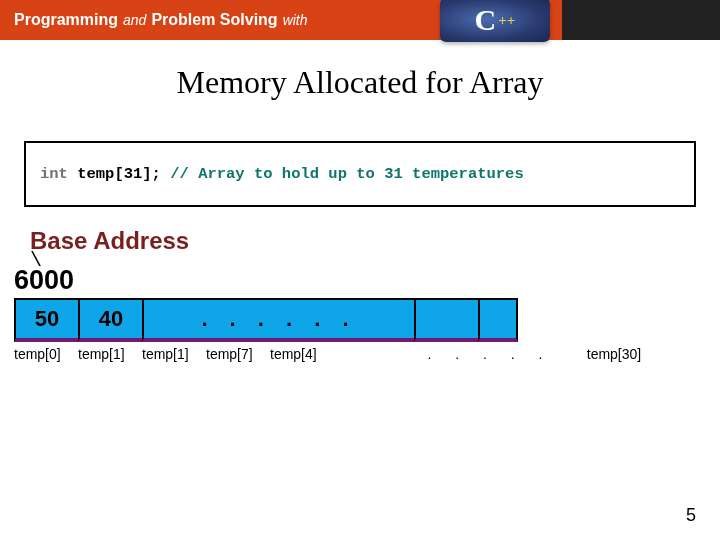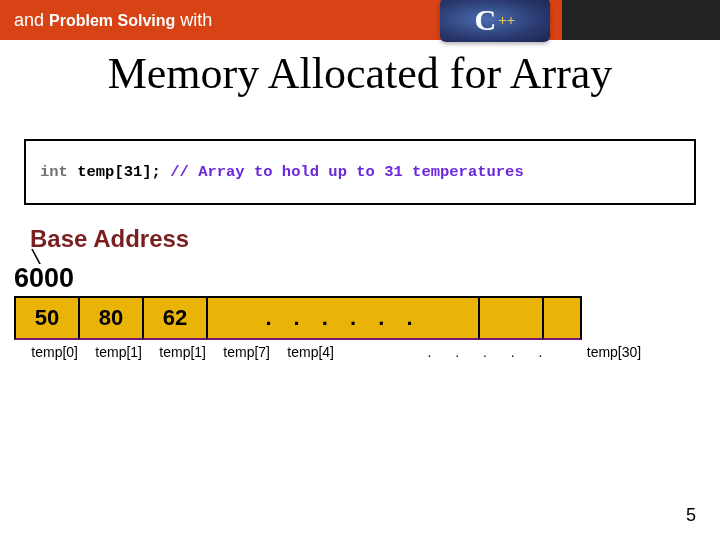--- a/index.html
+++ b/index.html
@@ -21,21 +21,21 @@
   }
   .header-text {
     color: #fff;
     font-size: 14px;
     font-family: Arial, sans-serif;
     display: flex;
     align-items: baseline;
     gap: 5px;
   }
   .header-text .bold { font-weight: bold; font-size: 16px; }
-  .header-text .ital { font-size: 18px; }
+  .header-text .ital { font-style: italic; font-size: 14px; }
   .cpp-badge {
     position: absolute;
     left: 440px;
     top: -2px;
     width: 110px;
     height: 44px;
     background: radial-gradient(ellipse at 42% 48%, #4a6db0 0%, #2a3a70 60%, #1a2550 100%);
     border-radius: 6px;
     display: flex;
     align-items: center;
@@ -43,35 +43,35 @@
     color: #fff;
     font-weight: bold;
     font-size: 30px;
     font-family: "Times New Roman", serif;
     box-shadow: 0 2px 4px rgba(0,0,0,0.3);
   }
   .cpp-badge .pp { font-size: 15px; vertical-align: super; margin-left: 2px; color:#e6c94f;}
   .title {
     text-align: center;
     font-family: "Times New Roman", serif;
-    font-size: 44px;
+    font-size: 32px;
     font-weight: 400;
-    margin-top: 8px;
+    margin-top: 24px;
   }
   .code-box {
     border: 2px solid #000;
     margin: 40px 24px 0 24px;
     padding: 22px 14px;
     font-family: "Courier New", monospace;
     font-size: 15.5px;
     font-weight: bold;
     white-space: pre;
   }
   .kw { color: #737373; }
-  .cmt { color: #6d28d9; }
+  .cmt { color: #0f766e; }
   .base-addr {
     margin: 20px 0 0 30px;
     font-size: 24px;
     font-weight: bold;
     color: #7a1f1f;
     font-family: Arial, sans-serif;
   }
   .slash {
     margin-left: 30px;
     font-size: 20px;
@@ -88,73 +88,73 @@
     display: flex;
     margin: 0 14px;
   }
   .cell {
     height: 44px;
     display: flex;
     align-items: center;
     justify-content: center;
     font-size: 22px;
     font-weight: bold;
-    background: #eab308;
+    background: #0ea5e9;
     border-top: 2px solid #000;
-    border-bottom: 2px solid #701a75;
+    border-bottom: 4px solid #701a75;
     border-left: 2px solid #000;
   }
   .cell.val { width: 64px; }
   .cell.dots { width: 272px; letter-spacing: 8px; }
   .cell.blank { width: 64px; }
   .cell.last { width: 40px; border-right: 2px solid #000; }
   .label-row {
     display: flex;
     margin: 4px 14px 0 14px;
     font-size: 14px;
     font-family: Arial, sans-serif;
   }
-  .lab { width: 64px; text-align: right; }
+  .lab { width: 64px; text-align: left; }
   .lab-dots { width: 272px; text-align: center; letter-spacing: 10px; font-size:14px; padding-left:40px;}
   .lab-last { width: 40px; text-align: center; margin-left: -24px; width: 64px;}
   .page-num {
     position: absolute;
     right: 24px;
     bottom: 14px;
     font-size: 18px;
     font-family: Arial, sans-serif;
   }
 </style>
 </head>
 <body>
 
 <div class="header-bar">
   <div class="header-text">
+    <span class="bold">Programming</span>
     <span class="ital">and</span>
     <span class="bold">Problem Solving</span>
     <span class="ital">with</span>
   </div>
   <div class="cpp-badge">
     <span>C</span>
       <span class="pp">++</span>
   </div>
 </div>
 
 <h1 class="title">Memory Allocated for Array</h1>
 
 <div class="code-box"><span class="kw">int</span><span> temp[31];</span> <span class="cmt">// Array to hold up to 31 temperatures</span></div>
 
 <div class="base-addr">Base Address</div>
 <div class="slash">\</div>
 <div class="addr-6000">6000</div>
 
 <div class="array-row">
   <div class="cell val">50</div>
-  <div class="cell val">80</div>
-  <div class="cell val">62</div>
+  <div class="cell val">40</div>
   <div class="cell dots">. . . . . .</div>
   <div class="cell blank"></div>
   <div class="cell last"></div>
 </div>
 
 <div class="label-row">
   <div class="lab">temp[0]</div>
   <div class="lab">temp[1]</div>
   <div class="lab">temp[1]</div>
   <div class="lab">temp[7]</div>

